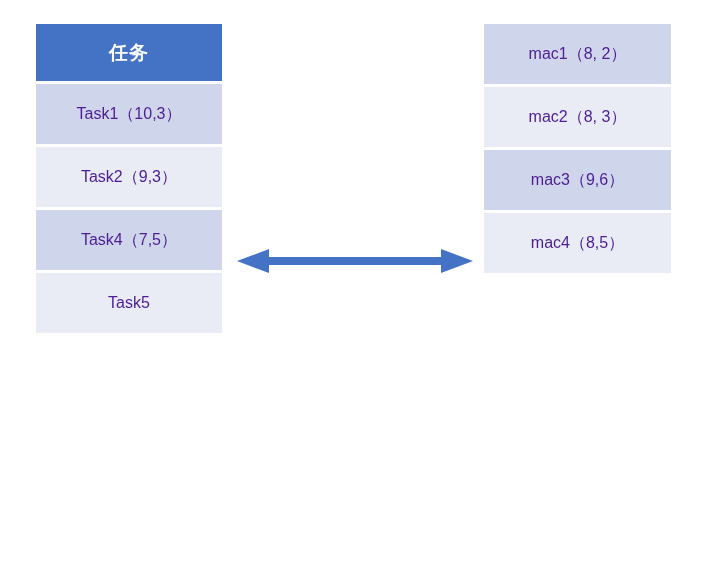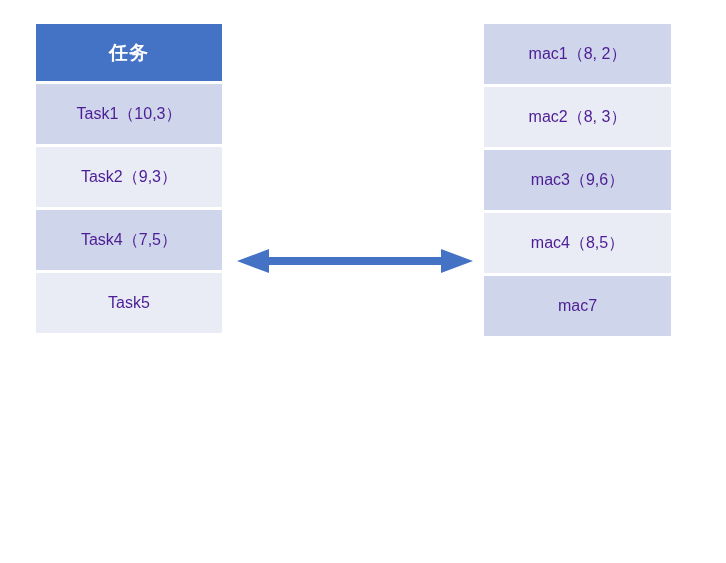--- a/index.html
+++ b/index.html
@@ -71,17 +71,16 @@
   <svg class="arrow" viewBox="0 0 240 26" xmlns="http://www.w3.org/2000/svg">
     <polygon points="2,13 34,1 34,9 206,9 206,1 238,13 206,25 206,17 34,17 34,25" fill="#4472C4"></polygon>
   </svg>
 
   <div class="table machines">
     <div class="trows">
       <div class="trow">mac1（8, 2）</div>
       <div class="trow">mac2（8, 3）</div>
       <div class="trow">mac3（9,6）</div>
       <div class="trow">mac4（8,5）</div>
-      <div class="trow">mac7</div>
     </div>
   </div>
 
 </div>
 
 </body></html>

